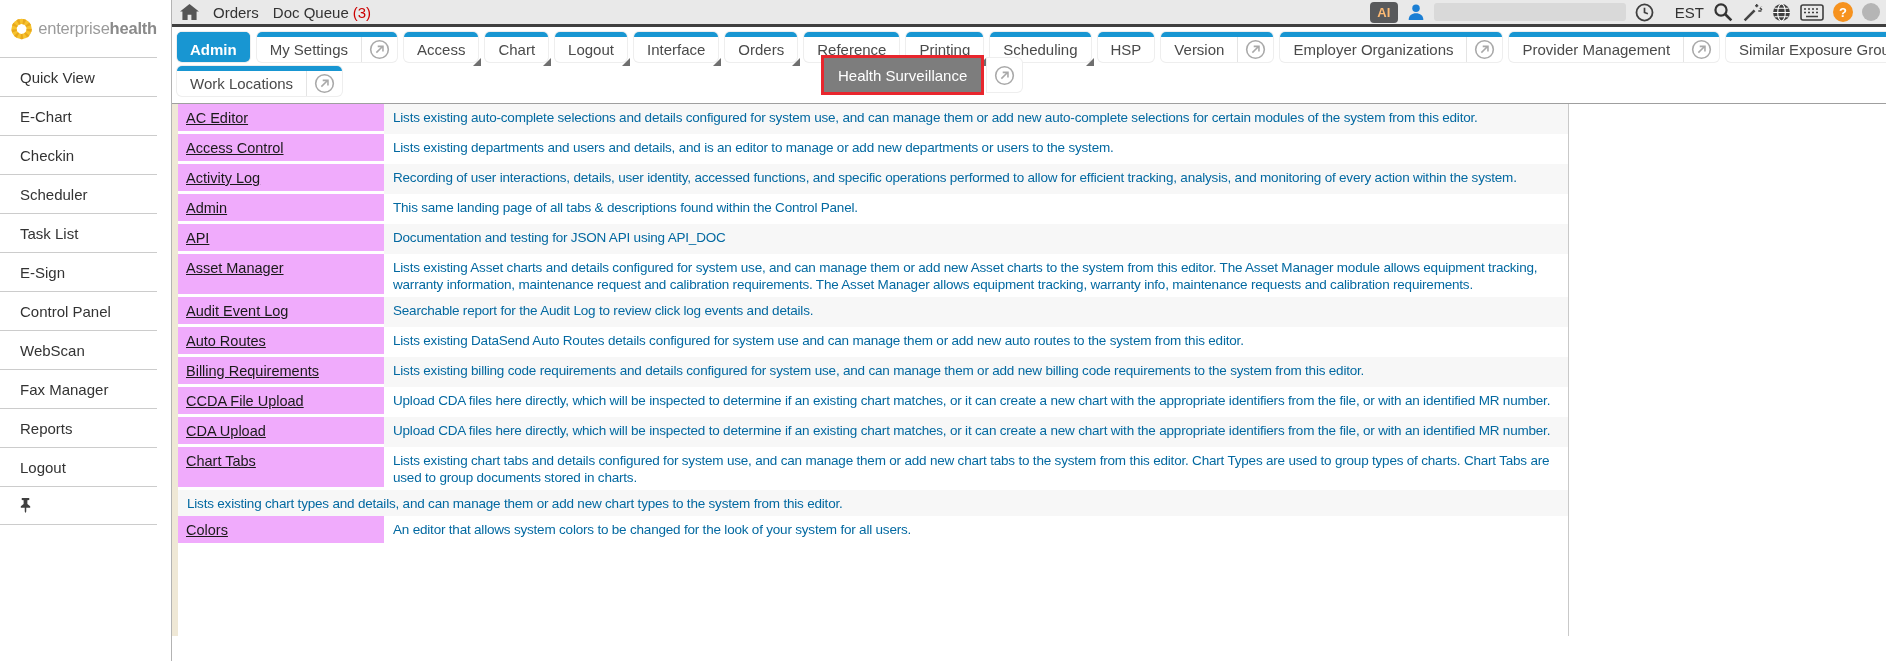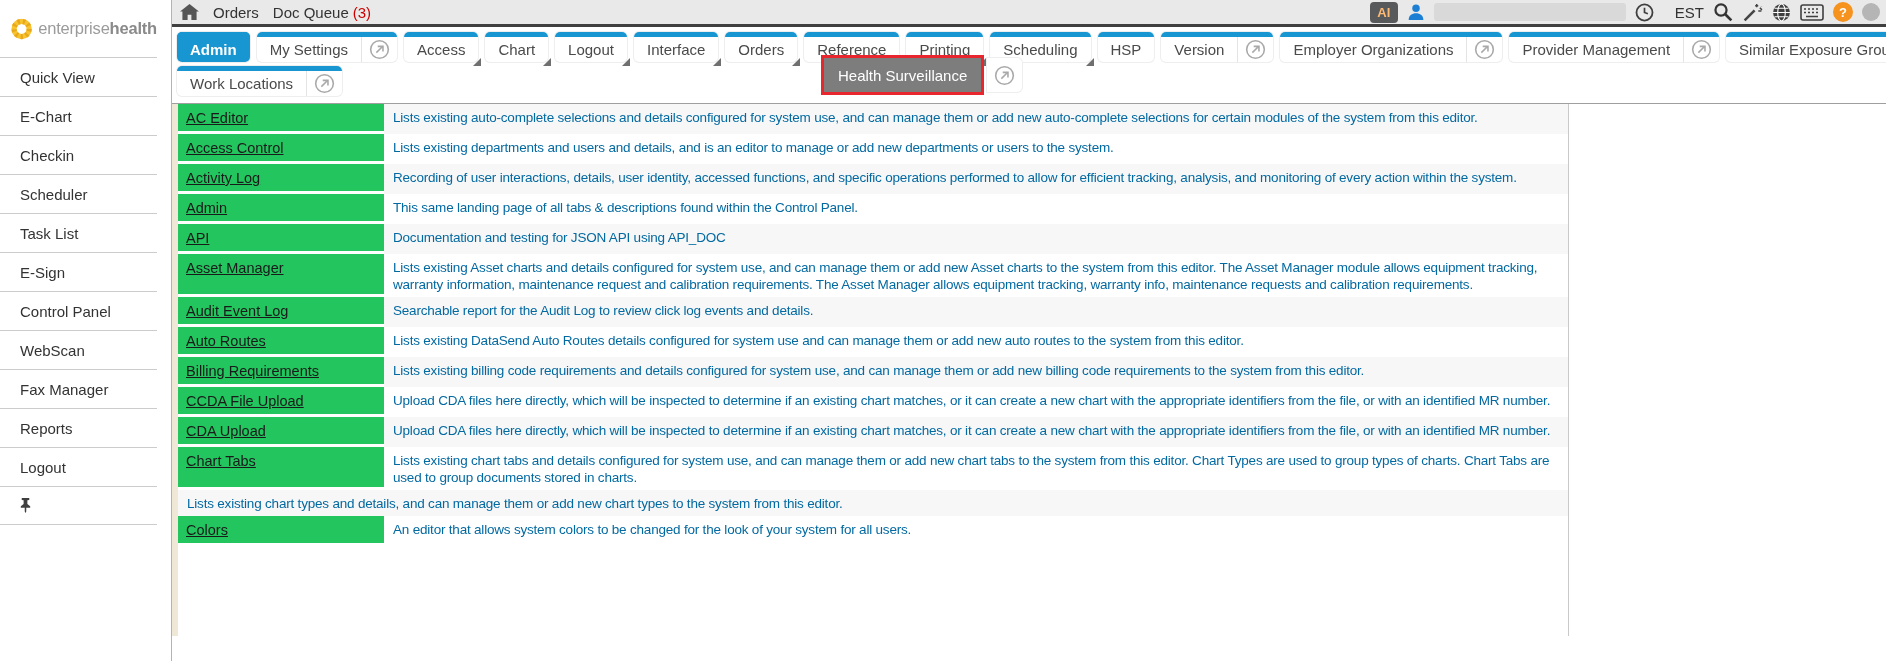--- a/index.html
+++ b/index.html
@@ -57,21 +57,21 @@
               padding:0 14px; outline:3px solid #e8262d; outline-offset:0; cursor:pointer; }
   .hs-arrow { background:#fff; border-radius:0 5px 5px 0; display:flex; align-items:center;
               padding:0 7px; margin-left:6px; box-shadow:0 0 0 1px #eee; cursor:pointer; }
 
   
   .content { border-top:1px solid #9f9f9f; }
   .table-wrap { width:1397px; border-right:1px solid #c9c9c9; border-left:6px solid #efe8d6;
                 min-height:532px; }
   .trow { display:flex; align-items:stretch; }
   .trow:nth-child(odd) { background:#f7f7f7; }   
-  .tlink-cell { width:206px; flex:0 0 206px; background:#22c55e; border-bottom:3px solid #fff;
+  .tlink-cell { width:206px; flex:0 0 206px; background:#f0abfc; border-bottom:3px solid #fff;
                 padding:5px 0 4px 8px; }
   .tlink { font-size:14.5px; color:#1a1a1a; text-decoration:underline; }
   .tdesc { flex:1; padding:5px 10px 4px 9px; font-size:13.5px; letter-spacing:-0.2px;
            line-height:17px; color:#0369a1; }
 
   svg { display:block; }
 </style>
 </head>
 <body>
 

